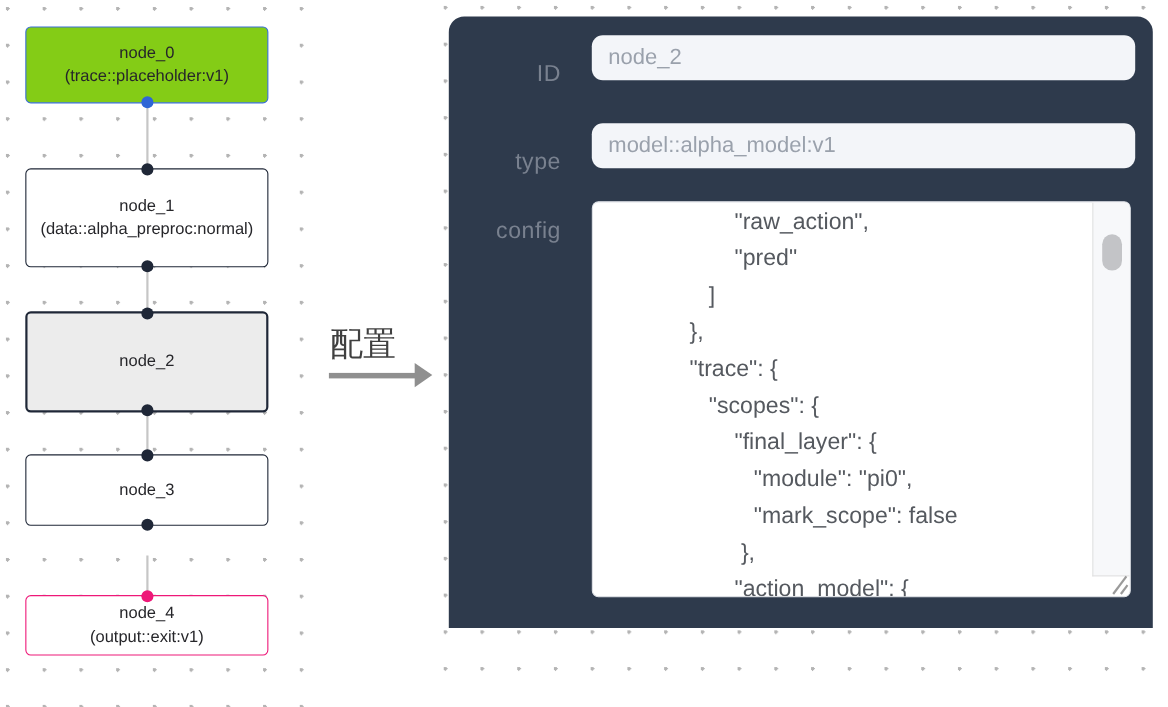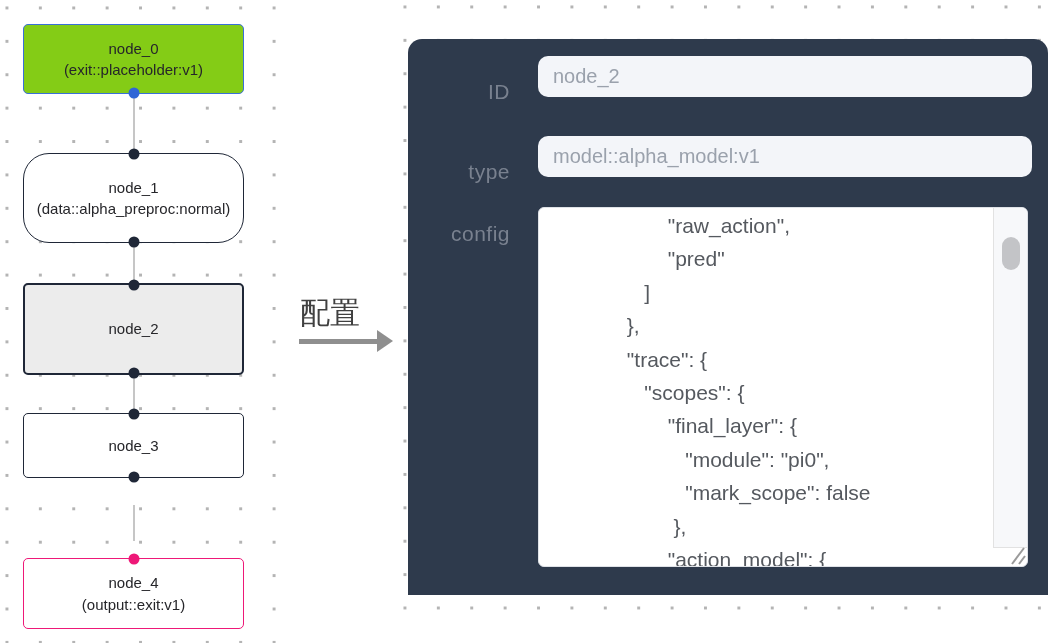--- a/index.html
+++ b/index.html
@@ -27,21 +27,21 @@
   .edge{position:absolute;width:2px;background:#c6c6c6;left:132.5px;z-index:1;}
 
   
   .annotation-text{position:absolute;left:300px;top:293px;font-size:30px;font-weight:500;color:#404040;z-index:5;}
   .arrow-line{position:absolute;left:299px;top:339px;width:80px;height:5px;background:#8f8f8f;z-index:5;}
   .arrow-head{position:absolute;left:377px;top:330px;width:0;height:0;z-index:5;
     border-top:11px solid transparent;border-bottom:11px solid transparent;border-left:16px solid #8f8f8f;}
 
   
   .panel{position:absolute;left:408px;top:15px;width:640px;height:556px;
-    background:#2e3a4c;border-radius:14px 14px 0 0;overflow:hidden;z-index:6;margin-top:24px;}
+    background:#2e3a4c;border-radius:14px 14px 0 0;overflow:hidden;z-index:6;}
   .prow{position:absolute;left:0;width:100%;}
   .plabel{position:absolute;left:0;width:102px;text-align:right;
     font-size:21px;color:#79818f;letter-spacing:.5px;}
   .pinput{position:absolute;left:130px;width:494px;height:41px;box-sizing:border-box;
     background:#f3f5f9;border:none;border-radius:10px;padding:0 15px;
     font-size:20px;color:#9aa1ac;font-family:"Liberation Sans","DejaVu Sans",sans-serif;outline:none;}
   .textarea-wrap{position:absolute;left:130px;top:168px;width:490px;height:360px;box-sizing:border-box;
     background:#ffffff;border:1px solid #dfe2e7;border-radius:6px;overflow:hidden;}
   .config-pre{margin:0;padding:1px 0 0 12px;font-family:"Liberation Sans","DejaVu Sans",sans-serif;
     font-size:21px;line-height:33.4px;color:#55595f;white-space:pre;}
@@ -57,44 +57,44 @@
 <body>
 
 <div class="stage">
 
   <div class="dots canvas-left"></div>
   <div class="dots canvas-right"></div>
 
   <div id="nodes-layer">
       <div class="flow-node" style="top: 24px; height: 70px; border-color: rgb(58, 111, 216); background: #84cc16;">
         <div class="nline">node_0</div>
-        <div class="nline">(exit::placeholder:v1)</div>
+        <div class="nline">(trace::placeholder:v1)</div>
         <span class="handle bottom" style="background: rgb(47, 102, 214);"></span>
       </div>
       <div class="edge" style="top: 94px; height: 59px; background: rgb(198, 198, 198);"></div>
-      <div class="flow-node" style="top: 153px; height: 90px; border-color: rgb(31, 39, 55); background: rgb(255, 255, 255); border-radius: 26px;">
+      <div class="flow-node" style="top: 153px; height: 90px; border-color: rgb(31, 39, 55); background: rgb(255, 255, 255);">
         <div class="nline">node_1</div>
         <div class="nline">(data::alpha_preproc:normal)</div>
         <span class="handle top" style="background: rgb(31, 39, 55);"></span>
         <span class="handle bottom" style="background: rgb(31, 39, 55);"></span>
       </div>
       <div class="edge" style="top: 243px; height: 40px; background: rgb(198, 198, 198);"></div>
       <div class="flow-node selected" style="top: 283px; height: 92px; border-color: rgb(31, 39, 55); background: rgb(236, 236, 236);">
         <div class="nline">node_2</div>
         <span class="handle top" style="background: rgb(31, 39, 55);"></span>
         <span class="handle bottom" style="background: rgb(31, 39, 55);"></span>
       </div>
       <div class="edge" style="top: 375px; height: 38px; background: rgb(198, 198, 198);"></div>
       <div class="flow-node" style="top: 413px; height: 65px; border-color: rgb(31, 39, 55); background: rgb(255, 255, 255);">
         <div class="nline">node_3</div>
         <span class="handle top" style="background: rgb(31, 39, 55);"></span>
         <span class="handle bottom" style="background: rgb(31, 39, 55);"></span>
       </div>
       <div class="edge" style="top: 505px; height: 36px; background: rgb(198, 198, 198);"></div>
-      <div class="flow-node" style="top: 558px; height: 71px; border-color: rgb(238, 24, 120); background: rgb(255, 255, 255);">
+      <div class="flow-node" style="top: 541px; height: 55px; border-color: rgb(238, 24, 120); background: rgb(255, 255, 255);">
         <div class="nline">node_4</div>
         <div class="nline">(output::exit:v1)</div>
         <span class="handle top" style="background: rgb(238, 24, 120);"></span>
       </div>
     </div>
 
   <div class="annotation-text">配置</div>
   <div class="arrow-line"></div>
   <div class="arrow-head"></div>
 

